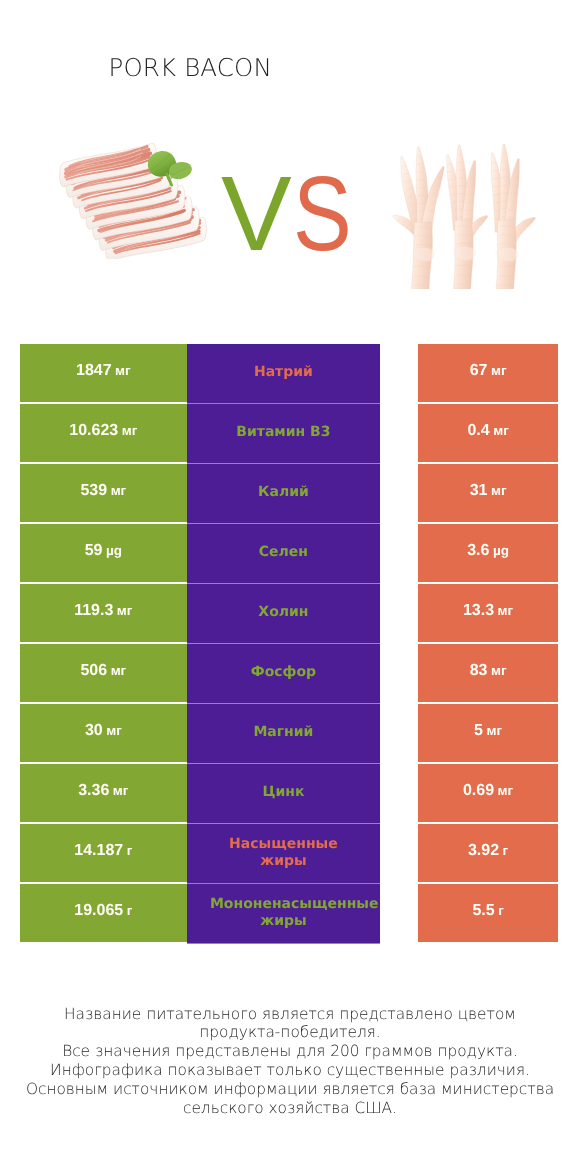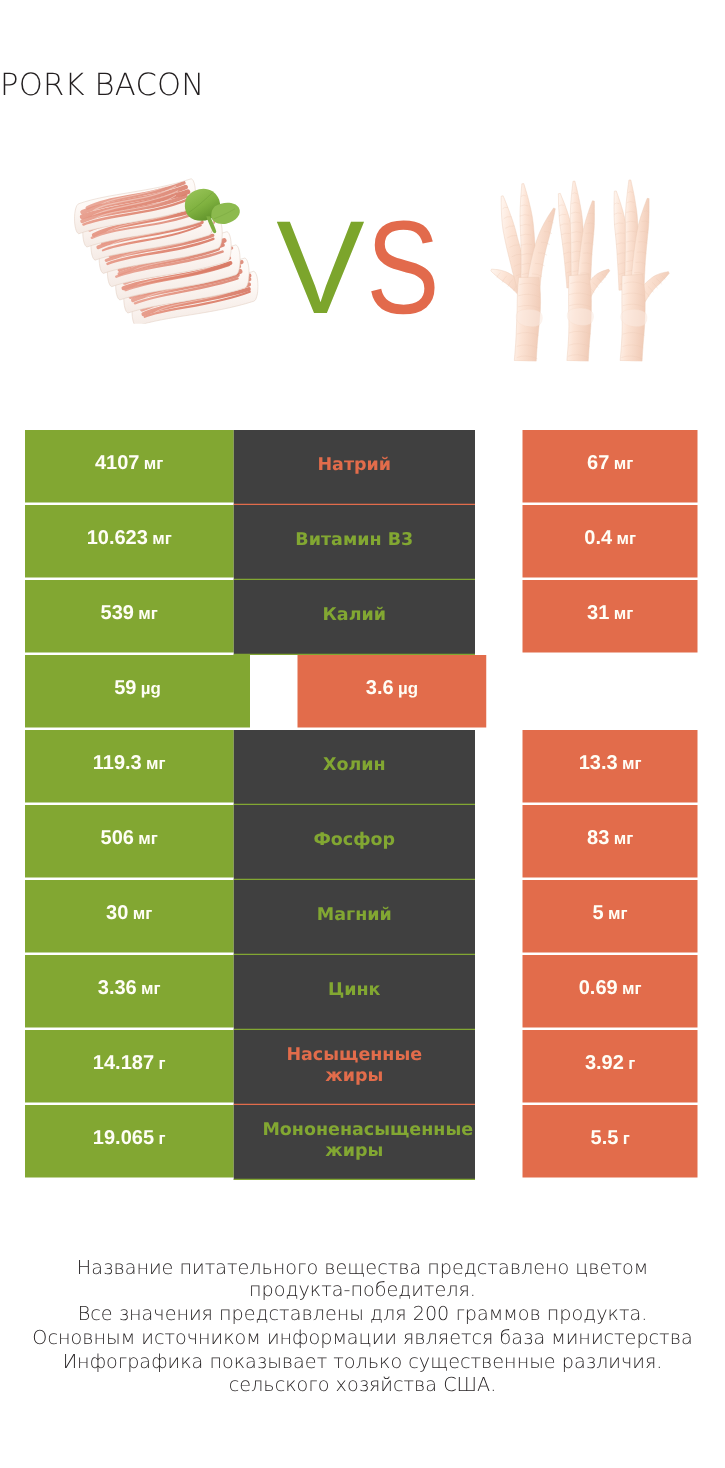--- a/index.html
+++ b/index.html
@@ -4,21 +4,21 @@
 <style>
   html,body{margin:0;padding:0;background:#ffffff;}
   body{width:580px;height:1174px;position:relative;overflow:hidden;
        font-family:"DejaVu Sans",sans-serif;
        -webkit-font-smoothing:antialiased;-moz-osx-font-smoothing:grayscale;
        text-rendering:geometricPrecision;}
   .page{position:absolute;left:0;top:0;width:580px;height:1174px;background:#ffffff;}
 
   .hdr{position:absolute;font-family:"DejaVu Sans",sans-serif;font-weight:200;
        font-size:24.5px;letter-spacing:0.15px;color:#231f20;white-space:nowrap;}
-  .hdr-left{left:0;top:53px;width:252px;text-align:left;}
+  .hdr-left{left:0;top:53px;width:252px;text-align:right;padding-left:20px;}
   .hdr-right{left:327px;top:24px;width:252px;text-align:center;line-height:28.5px;}
 
   .vs{position:absolute;left:221px;top:161px;font-family:"Liberation Sans",sans-serif;
       font-weight:400;font-size:106px;line-height:106px;letter-spacing:1px;}
   .vs .v{color:#7CA52C;}
   .vs .s{color:#E26A4C;display:inline-block;transform:scaleX(0.83);transform-origin:left center;}
 
   .imgL{position:absolute;left:57px;top:141px;width:150px;height:118px;}
   .imgR{position:absolute;left:391px;top:141px;width:146px;height:148px;}
 
@@ -27,21 +27,21 @@
   .bl{stroke:#f7ded6;fill:none;opacity:0.55;stroke-linecap:round;}
   .toe,.palm,.shank{fill:url(#skin);stroke:#edcab6;stroke-width:0.35;}
   .band{fill:#fcece3;stroke:#f0d2c0;stroke-width:0.3;opacity:0.55;}
   .wr{fill:none;stroke:#ecc8b3;stroke-width:0.4;opacity:0.6;}
 
   .table{position:absolute;left:20px;top:343.7px;width:538px;}
   .row{display:flex;height:58px;margin-bottom:2px;}
   .cell{display:flex;align-items:center;justify-content:center;text-align:center;box-sizing:border-box;}
   .c1 .val,.c3 .val,.c1 .unit,.c3 .unit{position:relative;top:-2px;}
   .c1{width:180px;background:#82A732;color:#fffef6;}
-  .c2{width:209px;background:#404040;overflow:hidden;height:60px;margin-top:0px;}
+  .c2{width:209px;background:#4c1d95;overflow:hidden;height:60px;margin-top:0px;}
   .c3{width:151px;background:#E26C4B;color:#fffef6;margin-left:38px;}
   .val{font-family:"Liberation Sans",sans-serif;font-weight:bold;font-size:16px;}
   .unit{font-family:"Liberation Sans",sans-serif;font-weight:bold;font-size:13.5px;margin-left:3.5px;}
   .nut{font-family:"DejaVu Sans",sans-serif;font-weight:bold;font-size:14px;line-height:17.5px;width:147px;text-align:center;display:block;}
 
   .footer{position:absolute;left:0;top:1004.5px;width:580px;text-align:center;
      font-family:"DejaVu Sans",sans-serif;font-weight:200;font-size:15.35px;
      color:#231f20;line-height:18.9px;letter-spacing:0px;}
 </style>
 </head>
@@ -367,21 +367,21 @@
           <path class="wr" d="M109,147 Q117,144 126,148"></path>
         </g>
     </svg>
   </div>
 
   <div class="vs"><span class="v">V</span><span class="s">S</span></div>
 
   <div class="table">
       <div class="row">
         <div class="cell c1">
-          <span class="val">4107</span>
+          <span class="val">1847</span>
           <span class="unit">мг</span>
         </div>
         <div class="cell c2" style="color:#E26C4B;border-bottom:1px solid #E26C4B;">
           <span class="nut">Натрий</span>
         </div>
         <div class="cell c3">
           <span class="val">67</span>
           <span class="unit">мг</span>
         </div>
       </div>
@@ -409,20 +409,23 @@
         <div class="cell c3">
           <span class="val">31</span>
           <span class="unit">мг</span>
         </div>
       </div>
       <div class="row">
         <div class="cell c1">
           <span class="val">59</span>
           <span class="unit">µg</span>
         </div>
+        <div class="cell c2" style="color:#82A732;border-bottom:1px solid #82A732;">
+          <span class="nut">Селен</span>
+        </div>
         <div class="cell c3">
           <span class="val">3.6</span>
           <span class="unit">µg</span>
         </div>
       </div>
       <div class="row">
         <div class="cell c1">
           <span class="val">119.3</span>
           <span class="unit">мг</span>
         </div>
@@ -495,21 +498,21 @@
           <span class="nut">Мононенасыщенные жиры</span>
         </div>
         <div class="cell c3">
           <span class="val">5.5</span>
           <span class="unit">г</span>
         </div>
       </div>
     </div>
 
   <div class="footer">
-      <div>Название питательного вещества представлено цветом</div>
+      <div>Название питательного является представлено цветом</div>
       <div>продукта-победителя.</div>
       <div>Все значения представлены для 200 граммов продукта.</div>
+      <div>Инфографика показывает только существенные различия.</div>
       <div>Основным источником информации является база министерства</div>
-      <div>Инфографика показывает только существенные различия.</div>
       <div>сельского хозяйства США.</div>
     </div>
 
 </div>
 
 </body></html>

